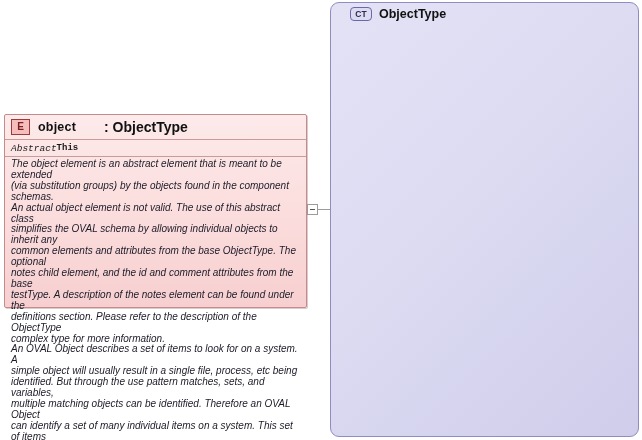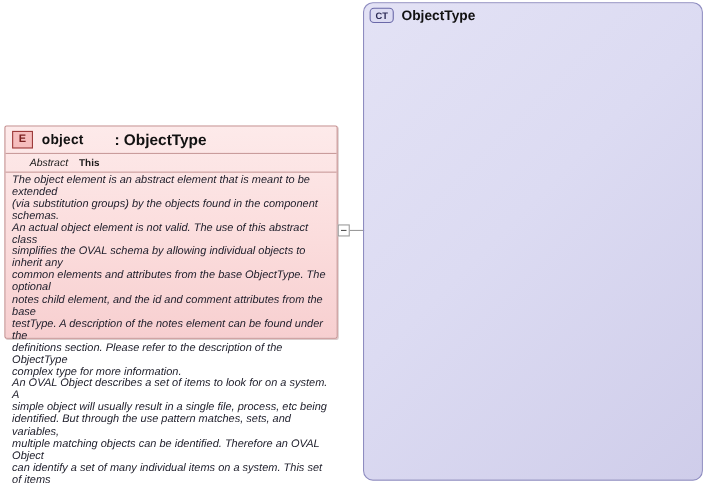--- a/index.html
+++ b/index.html
@@ -27,23 +27,24 @@
   }
   .badge-e {
     width: 19px; height: 16px; flex: 0 0 auto;
     border: 1px solid #9d3b3b; background: #f6bdbd;
     color: #7a2020; font-size: 10px; line-height: 14px;
     text-align: center; font-weight: bold;
   }
   .el-name { font-size: 12.5px; color: #111; font-weight: bold; letter-spacing:.2px; }
   .el-type { font-size: 14px; color: #111; font-weight: bold; margin-left: 20px; }
   #abstract-row {
-    height: 17px; display: flex; align-items: center; gap: 10px;
-    padding-left: 22px; border-bottom: 1px solid #c99c9c;
+    height: 17px; display: flex; align-items: center; gap: 0;
+    padding-left: 6px; border-bottom: 1px solid #c99c9c;
     font-size: 9.5px;
+    font-family: Liberation Mono, monospace;
   }
   .prop-key { font-style: italic; color: #1a1a1a; }
   .prop-val { font-weight: bold; color: #1a1a1a; font-size: 9px; }
   #element-doc {
     padding: 2px 7px 0 6px;
     font-size: 10px; line-height: 10.9px;
     font-style: italic; color: #1b1b28;
     white-space: pre-line;
   }
 
@@ -61,21 +62,21 @@
     position: absolute; left: 318px; top: 209px;
     width: 14px; height: 1px; background: #9b9b9b;
   }
 
   
   #ct-panel {
     position: absolute; left: 330px; top: 2px; width: 309px; height: 435px;
     background: linear-gradient(135deg,#e3e2f5 0%, #dcdbf2 45%, #cfcdea 100%);
     border: 1px solid #8e8cc0; border-radius: 9px;
   }
-  #ct-head { height: 22px; display: flex; align-items: center; gap: 7px; padding-left: 5px; }
+  #ct-head { height: 22px; display: flex; align-items: center; gap: 7px; padding-left: 19px; }
   .badge-ct {
     width: 22px; height: 14px; border: 1px solid #6a68a8;
     border-radius: 4px; background: #dcdbf2; color: #2b2a55;
     font-size: 8.5px; line-height: 12px; text-align: center; font-weight: bold;
   }
   .ct-title { font-size: 12.5px; font-weight: bold; color: #111; }
 </style>
 </head>
 <body>
 

